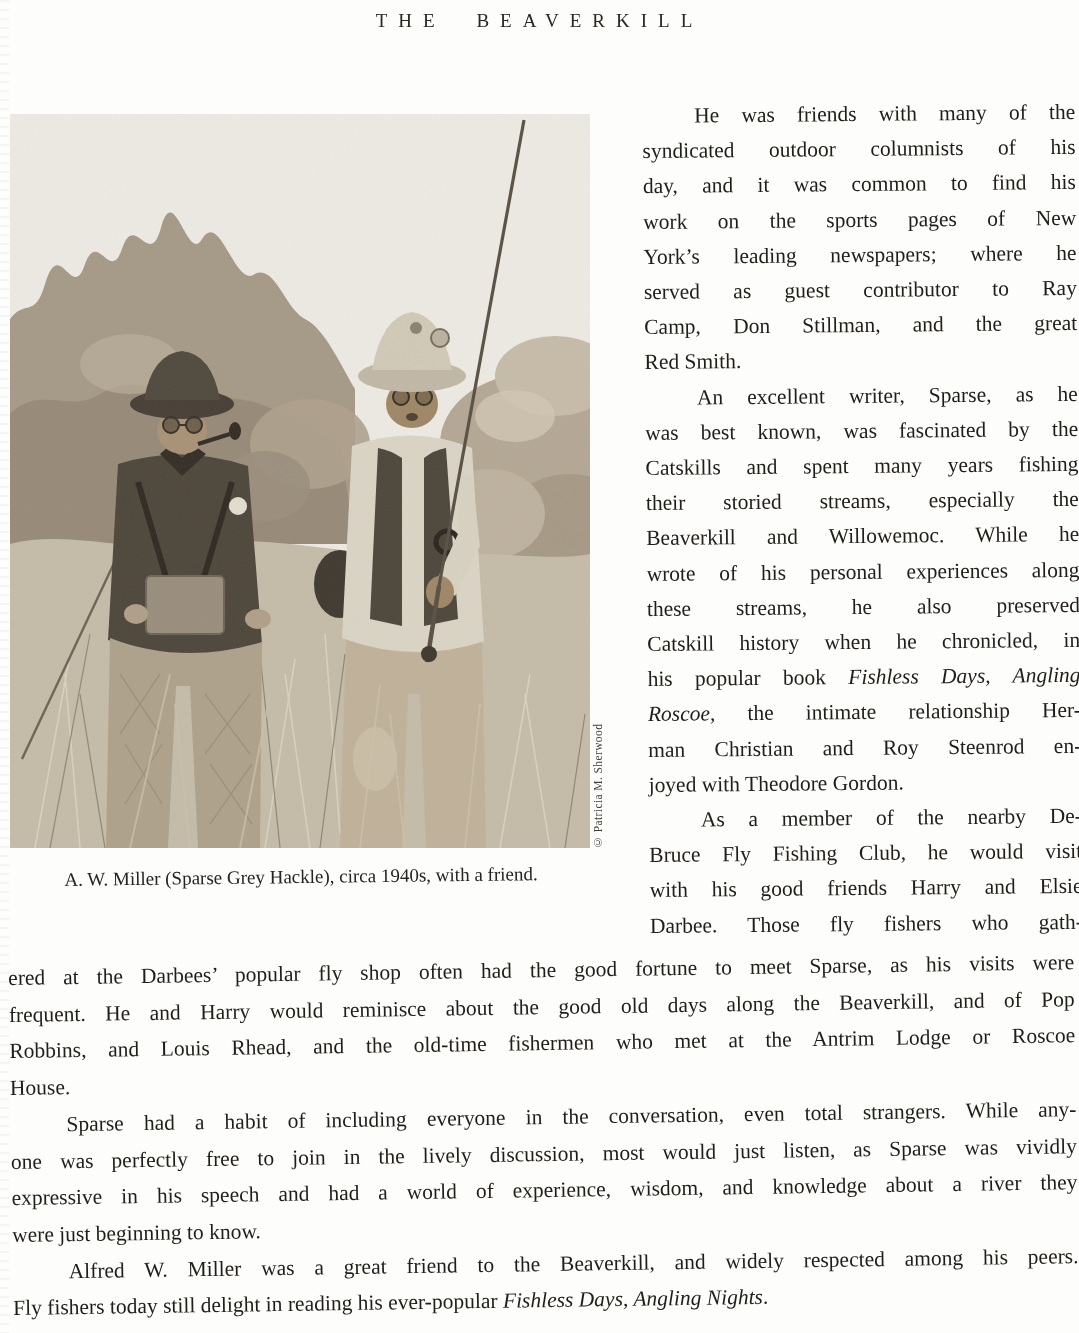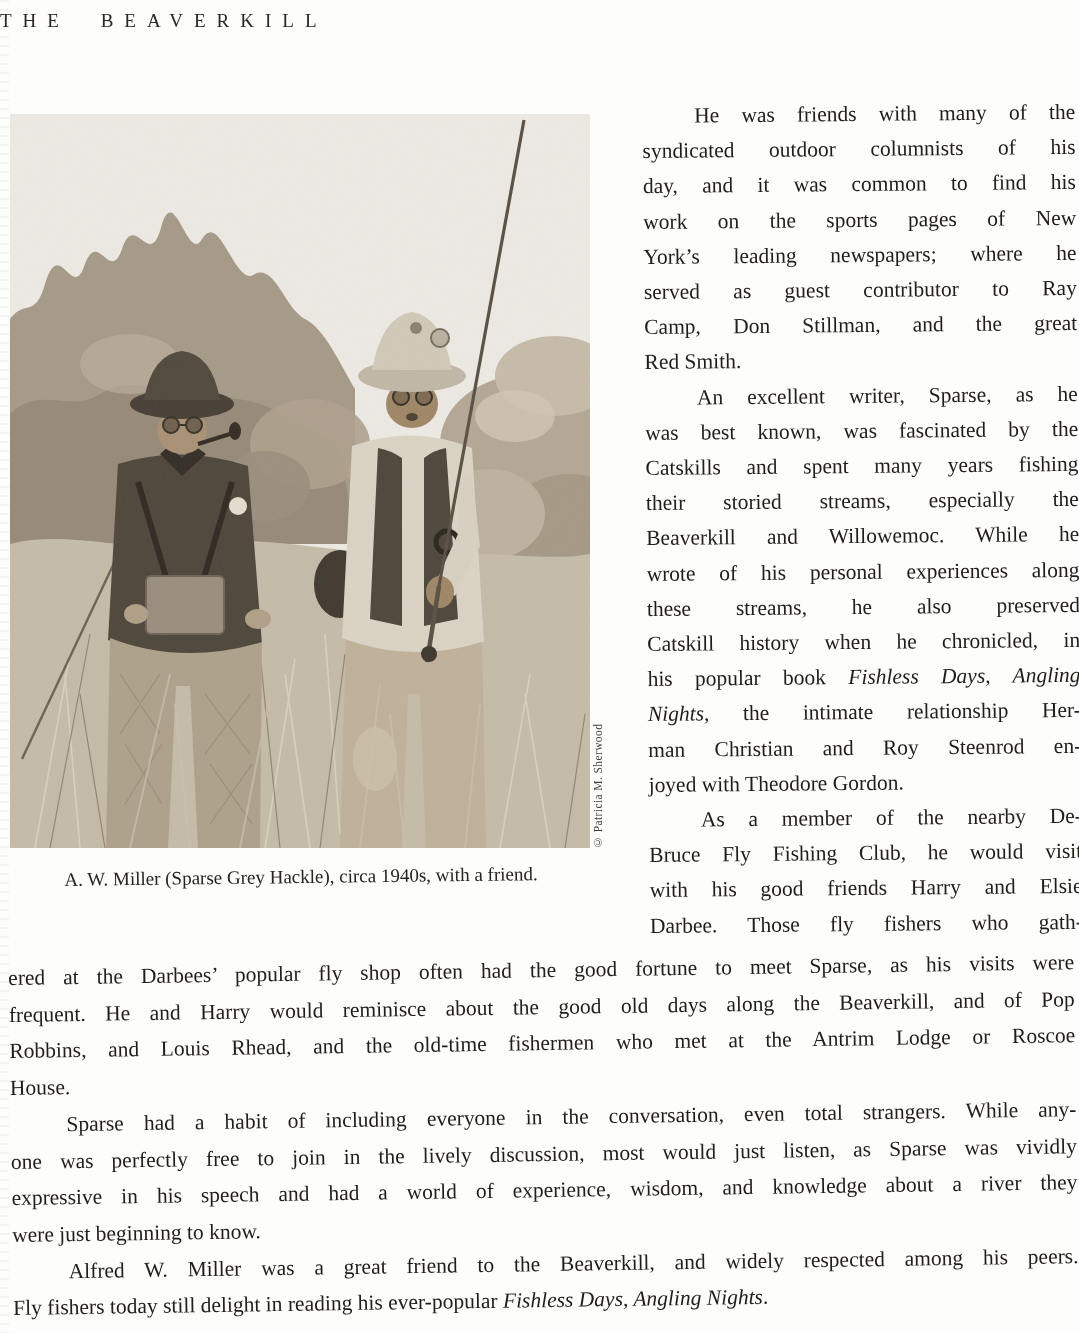--- a/index.html
+++ b/index.html
@@ -7,21 +7,21 @@
     width:1079px;height:1333px;position:relative;overflow:hidden;
     background:#fdfdfb;color:#211e1a;
     font-family:"Liberation Serif","DejaVu Serif",serif;
   }
   .scan-edge{
     position:absolute;left:0;top:0;width:9px;height:1333px;
     background:repeating-linear-gradient(to bottom,rgba(90,85,75,.10) 0 2px,rgba(0,0,0,0) 2px 9px);
     opacity:.5;
   }
   .header{
-    position:absolute;top:10px;left:0;width:100%;text-align:left;
+    position:absolute;top:10px;left:0;width:100%;text-align:center;
     font-size:19px;letter-spacing:11px;word-spacing:15px;color:#2b2823;
   }
   .photo-wrap{position:absolute;left:10px;top:114px;width:580px;height:734px;}
   .photo-wrap svg{display:block;width:100%;height:100%;}
   .credit{
     position:absolute;left:591px;top:682px;height:166px;
     writing-mode:vertical-rl;transform:rotate(180deg);
     font-size:11.5px;letter-spacing:.4px;color:#45403a;white-space:nowrap;line-height:14px;
   }
   .caption{
@@ -178,21 +178,21 @@
   <div class="line end">Red Smith.</div>
   <div class="line ind">An excellent writer, Sparse, as he</div>
   <div class="line">was best known, was fascinated by the</div>
   <div class="line">Catskills and spent many years fishing</div>
   <div class="line">their storied streams, especially the</div>
   <div class="line">Beaverkill and Willowemoc. While he</div>
   <div class="line">wrote of his personal experiences along</div>
   <div class="line">these streams, he also preserved</div>
   <div class="line">Catskill history when he chronicled, in</div>
   <div class="line"><span>his popular book </span><span class="it">Fishless Days, Angling</span></div>
-  <div class="line"><span class="it">Nights,</span><span> the intimate relationship Her-</span></div>
+  <div class="line"><span class="it">Roscoe,</span><span> the intimate relationship Her-</span></div>
   <div class="line">man Christian and Roy Steenrod en-</div>
   <div class="line end">joyed with Theodore Gordon.</div>
   <div class="line ind">As a member of the nearby De-</div>
   <div class="line">Bruce Fly Fishing Club, he would visit</div>
   <div class="line">with his good friends Harry and Elsie</div>
   <div class="line">Darbee. Those fly fishers who gath-</div>
 </div>
 
 <div class="bblock">
   <div class="line">ered at the Darbees’ popular fly shop often had the good fortune to meet Sparse, as his visits were</div>

